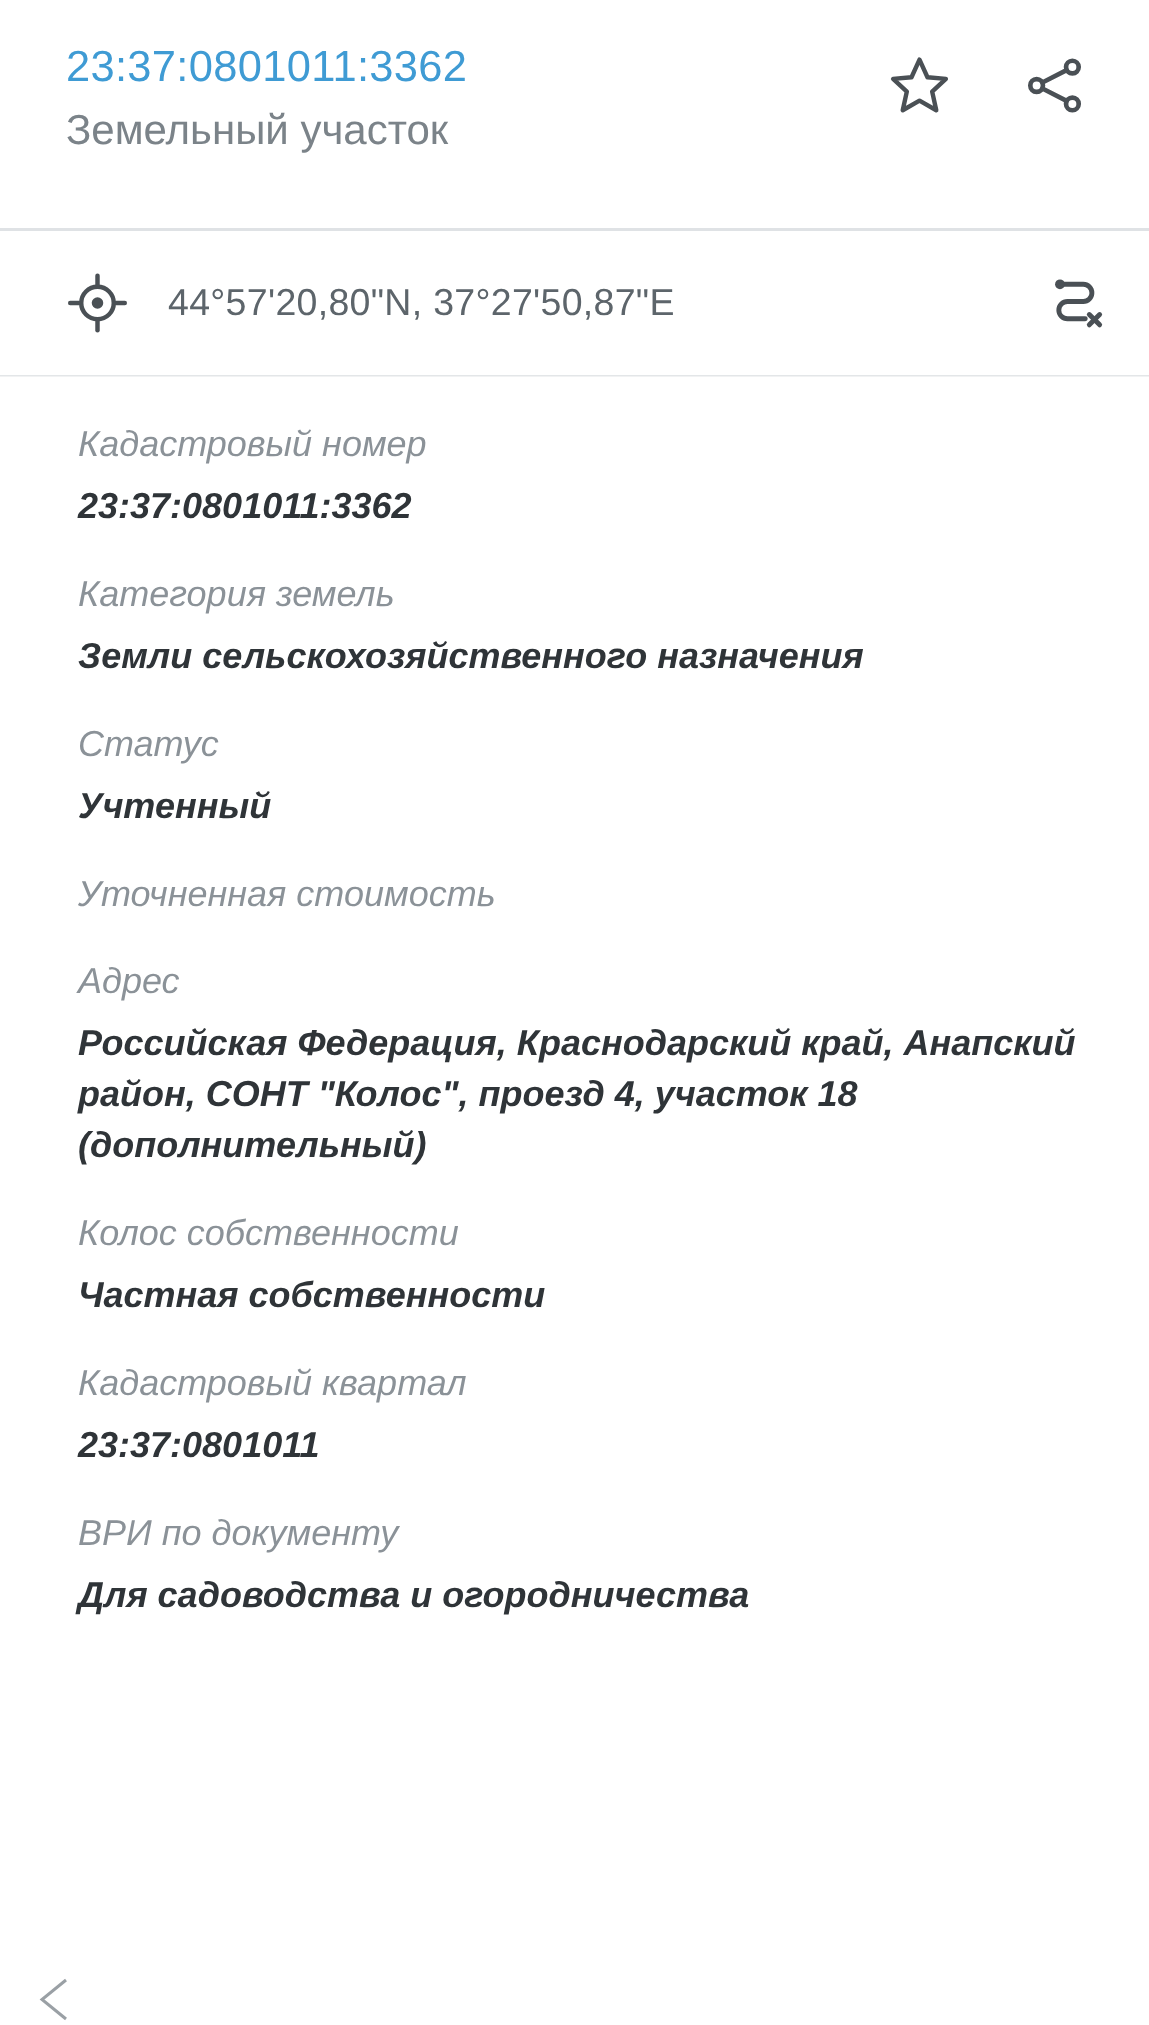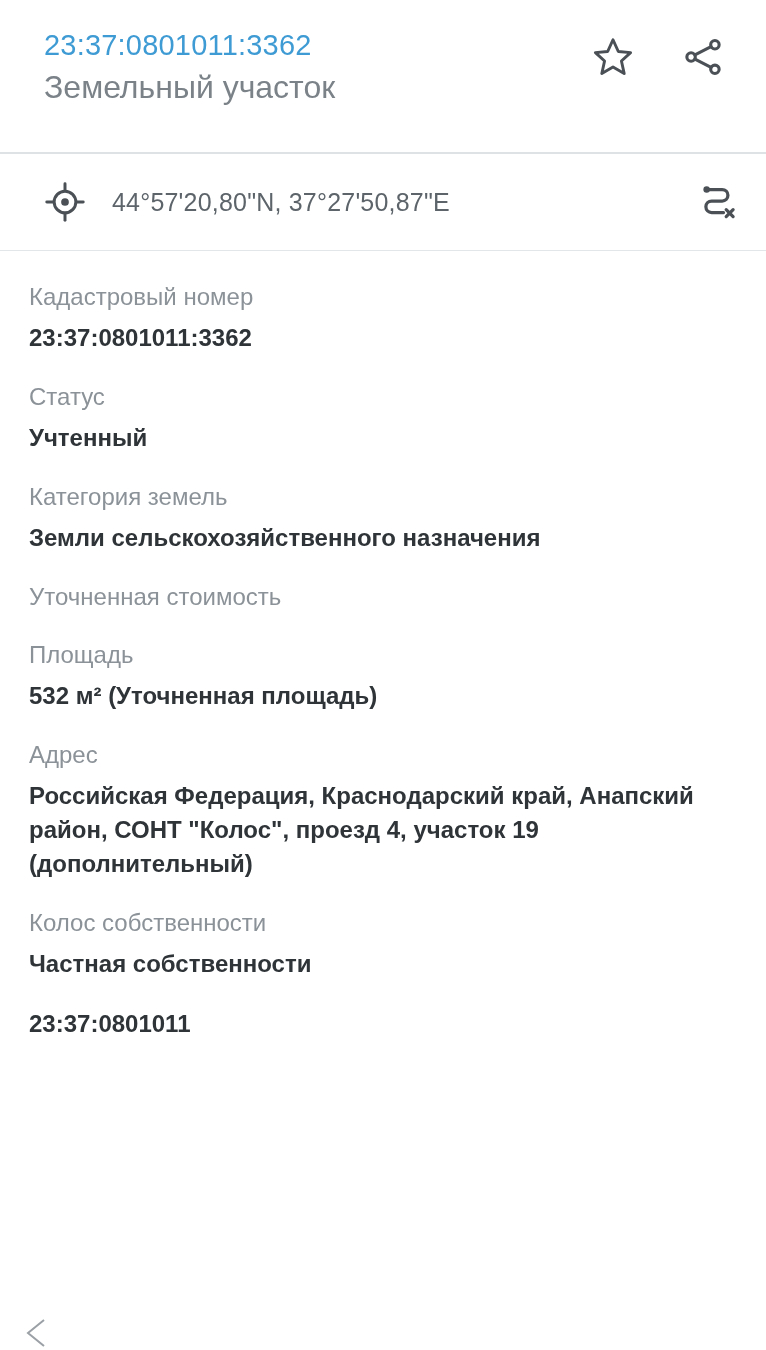--- a/index.html
+++ b/index.html
@@ -31,21 +31,21 @@
     padding-top: 4px;
   }
   .cad-title {
     font-size: 29px;
     color: #3f9bd4;
     line-height: 38px;
     letter-spacing: 0.2px;
     font-weight: 400;
   }
   .cad-subtitle {
-    font-size: 32px;
+    font-size: 28px;
     color: #7b8389;
     line-height: 34px;
     margin-top: 6px;
     font-weight: 400;
   }
   .header-actions {
     display: flex;
     align-items: center;
     gap: 44px;
     padding-top: 12px;
@@ -88,22 +88,23 @@
     gap: 26px;
   }
   .coord-text {
     font-size: 25px;
     color: #5d656b;
     letter-spacing: 0.2px;
   }
 
   
   .props {
-    padding: 30px 44px 0 29px;
+    padding: 30px 44px 0 52px;
     box-sizing: border-box;
+    font-style: italic;
   }
   .prop {
     margin-bottom: 26px;
   }
   .prop-label {
     font-size: 24px;
     color: #8b9298;
     line-height: 32px;
     font-weight: 400;
     margin-bottom: 8px;
@@ -195,52 +196,53 @@
 <div class="divider"></div>
 
 <div class="props">
 
   <div class="prop">
     <div class="prop-label">Кадастровый номер</div>
     <div class="prop-value">23:37:0801011:3362</div>
   </div>
 
   <div class="prop">
+    <div class="prop-label">Категория земель</div>
+    <div class="prop-value">Земли сельскохозяйственного назначения</div>
+  </div>
+
+  <div class="prop">
     <div class="prop-label">Статус</div>
     <div class="prop-value">Учтенный</div>
   </div>
 
   <div class="prop">
-    <div class="prop-label">Категория земель</div>
-    <div class="prop-value">Земли сельскохозяйственного назначения</div>
-  </div>
-
-  <div class="prop">
     <div class="prop-label">Уточненная стоимость</div>
   </div>
 
-  <div class="prop">
-    <div class="prop-label">Площадь</div>
-    <div class="prop-value">532 м² (Уточненная площадь)</div>
-  </div>
 
   <div class="prop">
     <div class="prop-label">Адрес</div>
-    <div class="prop-value">Российская Федерация, Краснодарский край, Анапский район, СОНТ "Колос", проезд 4, участок 19 (дополнительный)</div>
+    <div class="prop-value">Российская Федерация, Краснодарский край, Анапский район, СОНТ "Колос", проезд 4, участок 18 (дополнительный)</div>
   </div>
 
   <div class="prop">
     <div class="prop-label">Колос собственности</div>
     <div class="prop-value">Частная собственности</div>
   </div>
 
   <div class="prop">
+    <div class="prop-label">Кадастровый квартал</div>
     <div class="prop-value">23:37:0801011</div>
   </div>
 
+  <div class="prop">
+    <div class="prop-label">ВРИ по документу</div>
+    <div class="prop-value">Для садоводства и огородничества</div>
+  </div>
 
 </div>
 
 <div class="bottom-sliver">
   <div class="bottom-back">
     <svg width="30" height="34" viewBox="0 0 30 34" fill="none" stroke="#9aa0a5" stroke-width="2">
       <path d="M22 4 L6 17 L22 30"></path>
     </svg>
   </div>
 </div>

